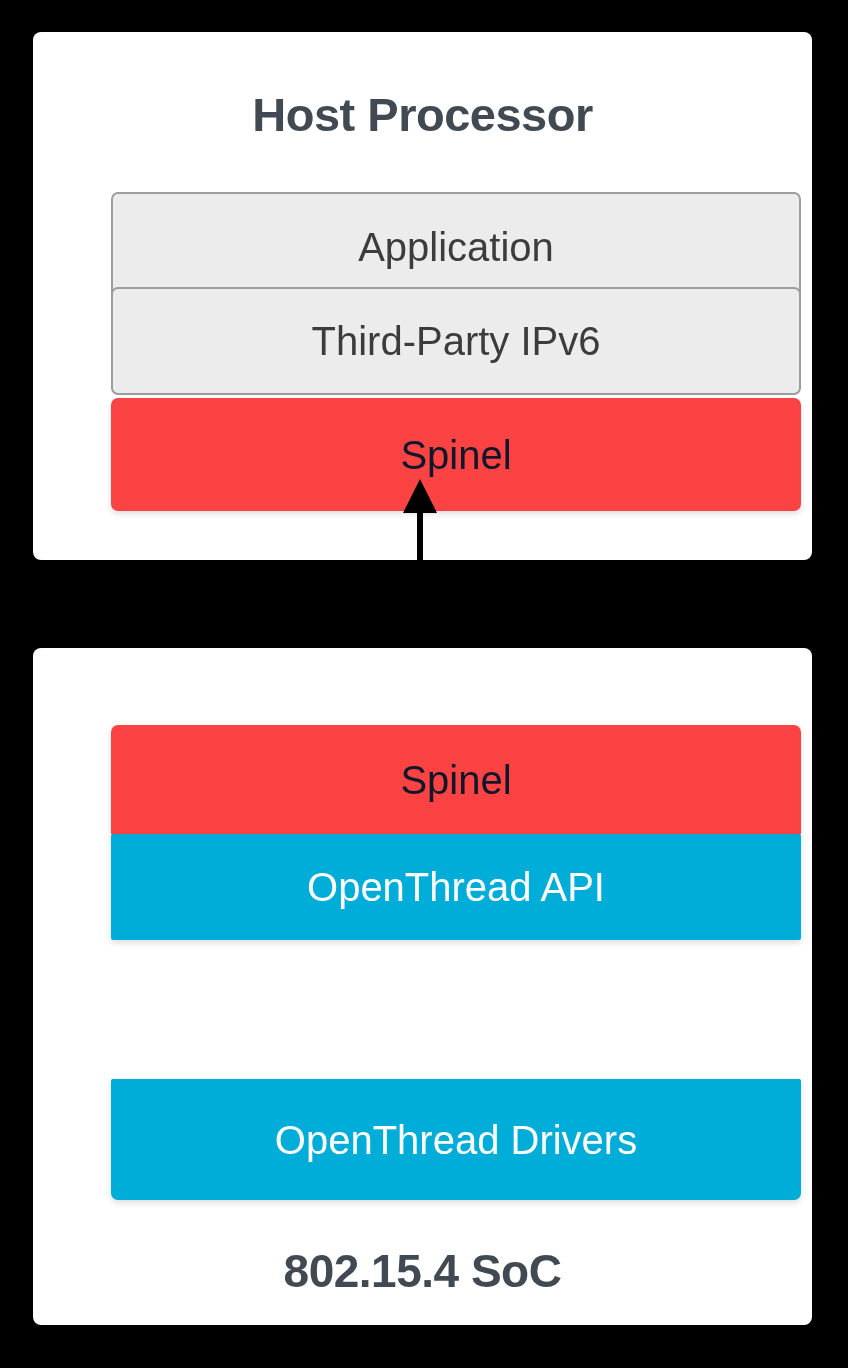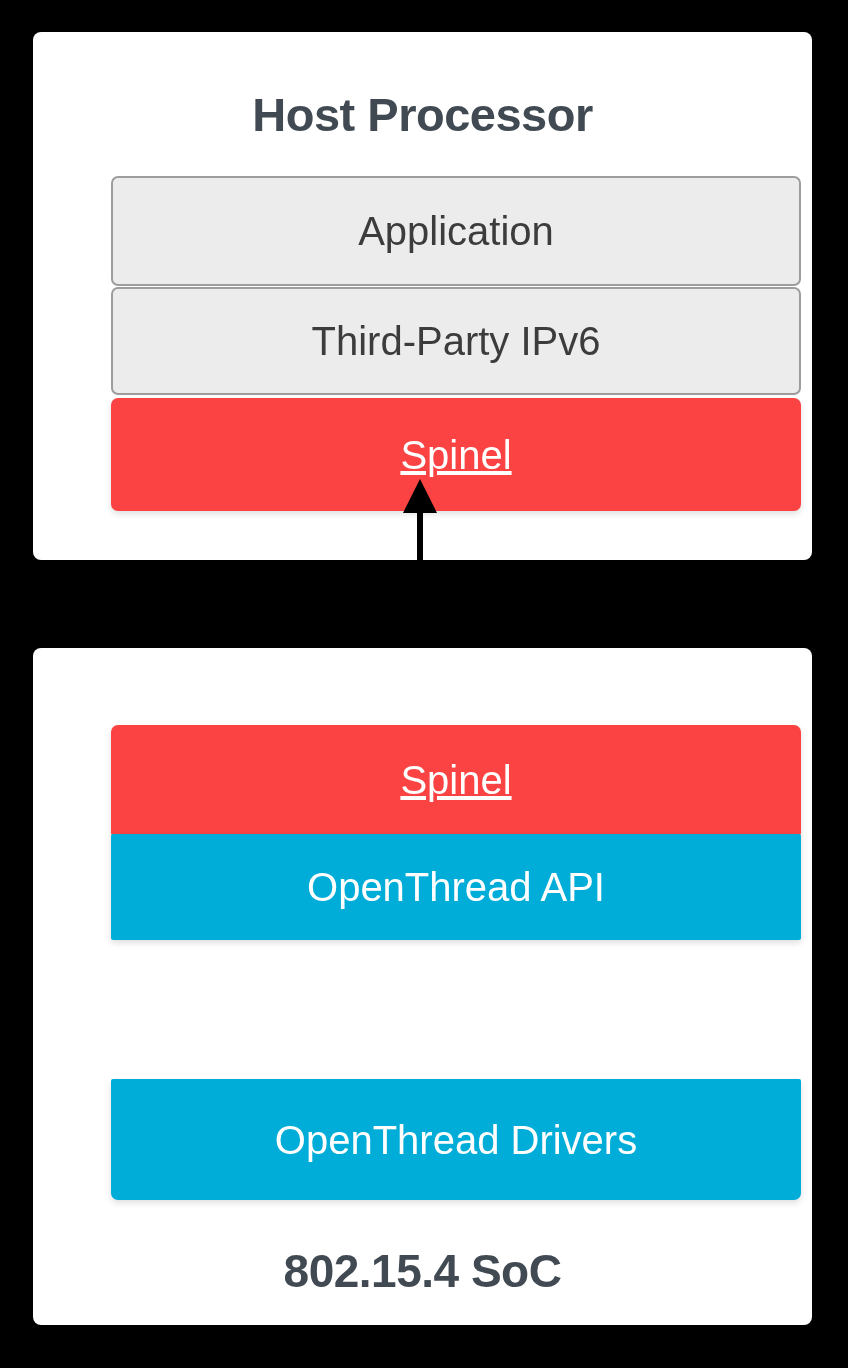--- a/index.html
+++ b/index.html
@@ -66,37 +66,36 @@
     line-height: 1.1;
     border-radius: 7px;
   }
   .layer.plain {
     background: #ECECEC;
     border: 2px solid #9D9D9D;
     color: #3C3C3C;
   }
   .layer.red {
     background: #FB4343;
-    color: #ffffff;
+    color: #0f172a;
     box-shadow: 0 3px 6px rgba(0,0,0,0.13);
-    text-decoration: underline;
   }
   .layer.cyan {
     background: #00ADD8;
     color: #FFFFFF;
     box-shadow: 0 3px 6px rgba(0,0,0,0.13);
   }
   .layer.navy {
     background: #31549A;
     color: #FFFFFF;
     box-shadow: 0 3px 6px rgba(0,0,0,0.13);
   }
 
   
-  #host-application { top: 144px; height: 110px; }
+  #host-application { top: 160px; height: 110px; }
   #host-ipv6        { top: 255px; height: 108px; }
   #host-spinel      { top: 366px; height: 113px; }
 
   
   #soc-spinel   { top: 77px;  height: 110px; border-radius: 7px 7px 2px 2px; }
   #soc-api      { top: 186px; height: 106px; border-radius: 2px; }
   #soc-core     { top: 299px; height: 143px; border-radius: 2px; }
   #soc-drivers  { top: 431px; height: 121px; border-radius: 2px 2px 7px 7px; }
 
   

